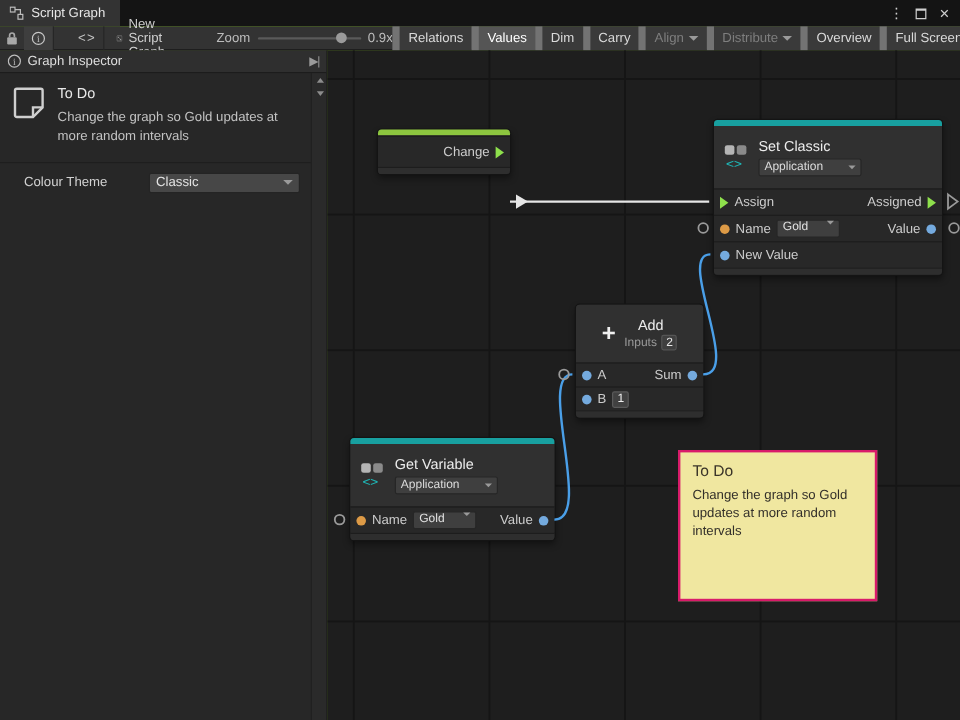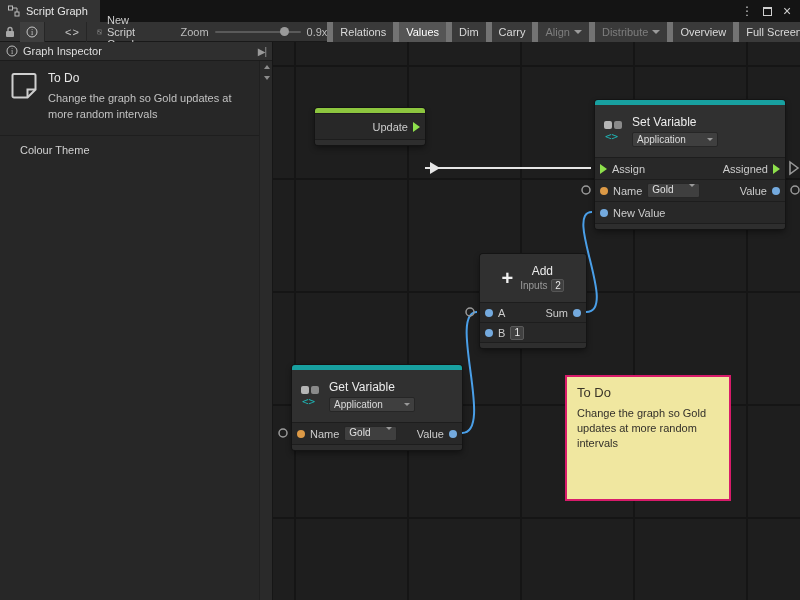--- a/index.html
+++ b/index.html
@@ -186,20 +186,24 @@
         <path d="M4 3 h20 a1.5 1.5 0 0 1 1.5 1.5 v14 l-8 8 h-13.5 a1.5 1.5 0 0 1 -1.5 -1.5 v-20.5 a1.5 1.5 0 0 1 1.5 -1.5 z" fill="none" stroke="#cfcfcf" stroke-width="2"></path>
         <path d="M25 18.5 h-7.5 v8" fill="none" stroke="#cfcfcf" stroke-width="2"></path>
       </svg>
       <div>
         <div class="insp-note-title">To Do</div>
         <div class="insp-note-body">Change the graph so Gold updates at more random intervals</div>
       </div>
     </div>
     <div class="theme-row">
       <span class="theme-label">Colour Theme</span>
+      <div class="dropdown">
+        <span>Classic</span>
+        <span class="caret"></span>
+      </div>
     </div>
   </div>
 
   <div class="canvas">
 
     <svg class="wires">
       <path d="M152 126 L318 126" stroke="#e6e6e6" stroke-width="2" fill="none"></path>
       <polygon points="157,120 167,126 157,132" fill="#e6e6e6"></polygon>
       <path d="M189 391 C 222 391, 174 270, 204 270" stroke="#4a9fe8" stroke-width="2" fill="none"></path>
       <path d="M313 270 C 346 270, 290 170, 319 170" stroke="#4a9fe8" stroke-width="2" fill="none"></path>
@@ -207,36 +211,36 @@
       <circle cx="197" cy="270" r="4" fill="none" stroke="#9a9a9a" stroke-width="1.5"></circle>
       <circle cx="313" cy="148" r="4" fill="none" stroke="#9a9a9a" stroke-width="1.5"></circle>
       <circle cx="522" cy="148" r="4" fill="none" stroke="#9a9a9a" stroke-width="1.5"></circle>
       <polygon points="517,120 525,126 517,132" fill="none" stroke="#9a9a9a" stroke-width="1.5"></polygon>
     </svg>
 
     <div class="node" style="left:42px; top:66px; width:110px;">
       <div class="strip green"></div>
       <div class="nrow" style="height:26px;">
         <span class="spacer"></span>
-        <span>Update</span>
+        <span>Change</span>
         <span class="arrow-green"></span>
       </div>
       <div class="nfoot"></div>
     </div>
 
     <div class="node" style="left:322px; top:58px; width:190px;">
       <div class="strip teal"></div>
       <div class="nhead" style="height:52px;">
         <svg width="22" height="22" viewBox="0 0 22 22">
           <rect x="1" y="1" width="8" height="8" rx="2" fill="#b5b5b5"></rect>
           <rect x="11" y="1" width="8" height="8" rx="2" fill="#8a8a8a"></rect>
           <text x="2" y="20" font-size="11" fill="#1fb5b5" font-family="DejaVu Sans Mono, monospace">&lt;&gt;</text>
         </svg>
         <div>
-          <div class="ntitle">Set Variable</div>
+          <div class="ntitle">Set Classic</div>
           <div class="ndrop">
             <span>Application</span>
             <span class="caret"></span>
           </div>
         </div>
       </div>
       <div class="nrow" style="height:22px;">
         <span class="arrow-green"></span>
         <span>Assign</span>
         <span class="spacer"></span>

